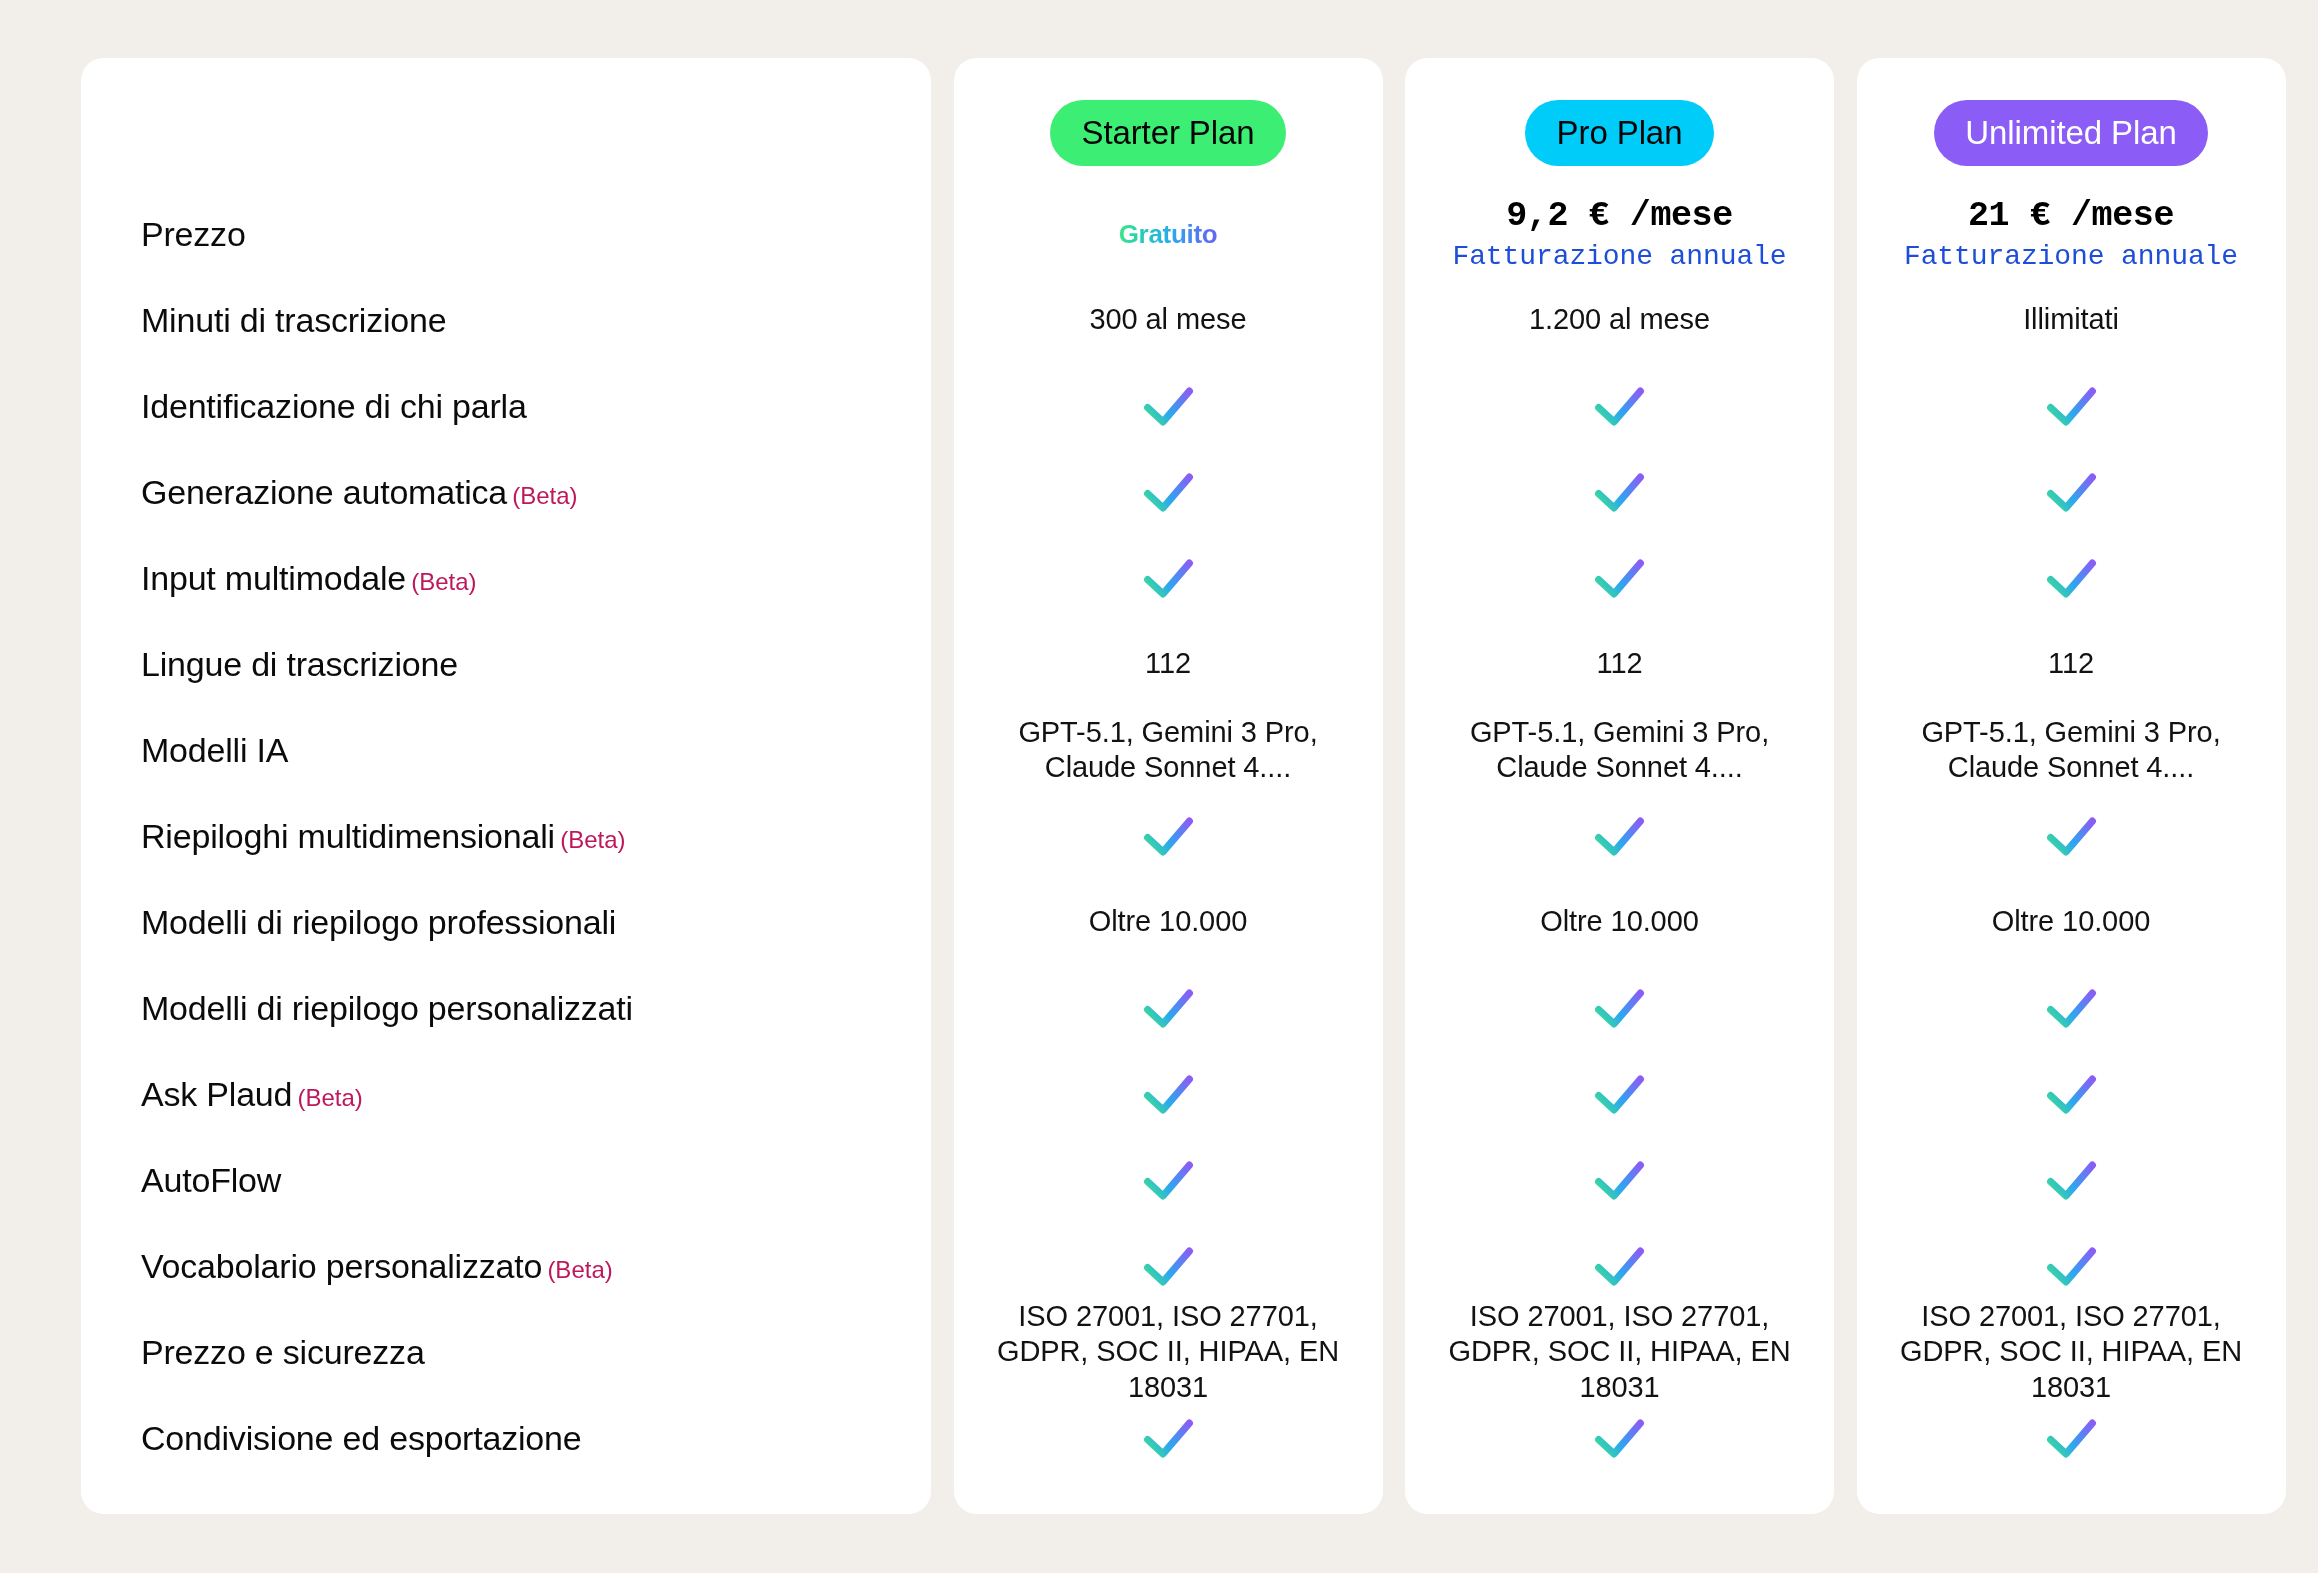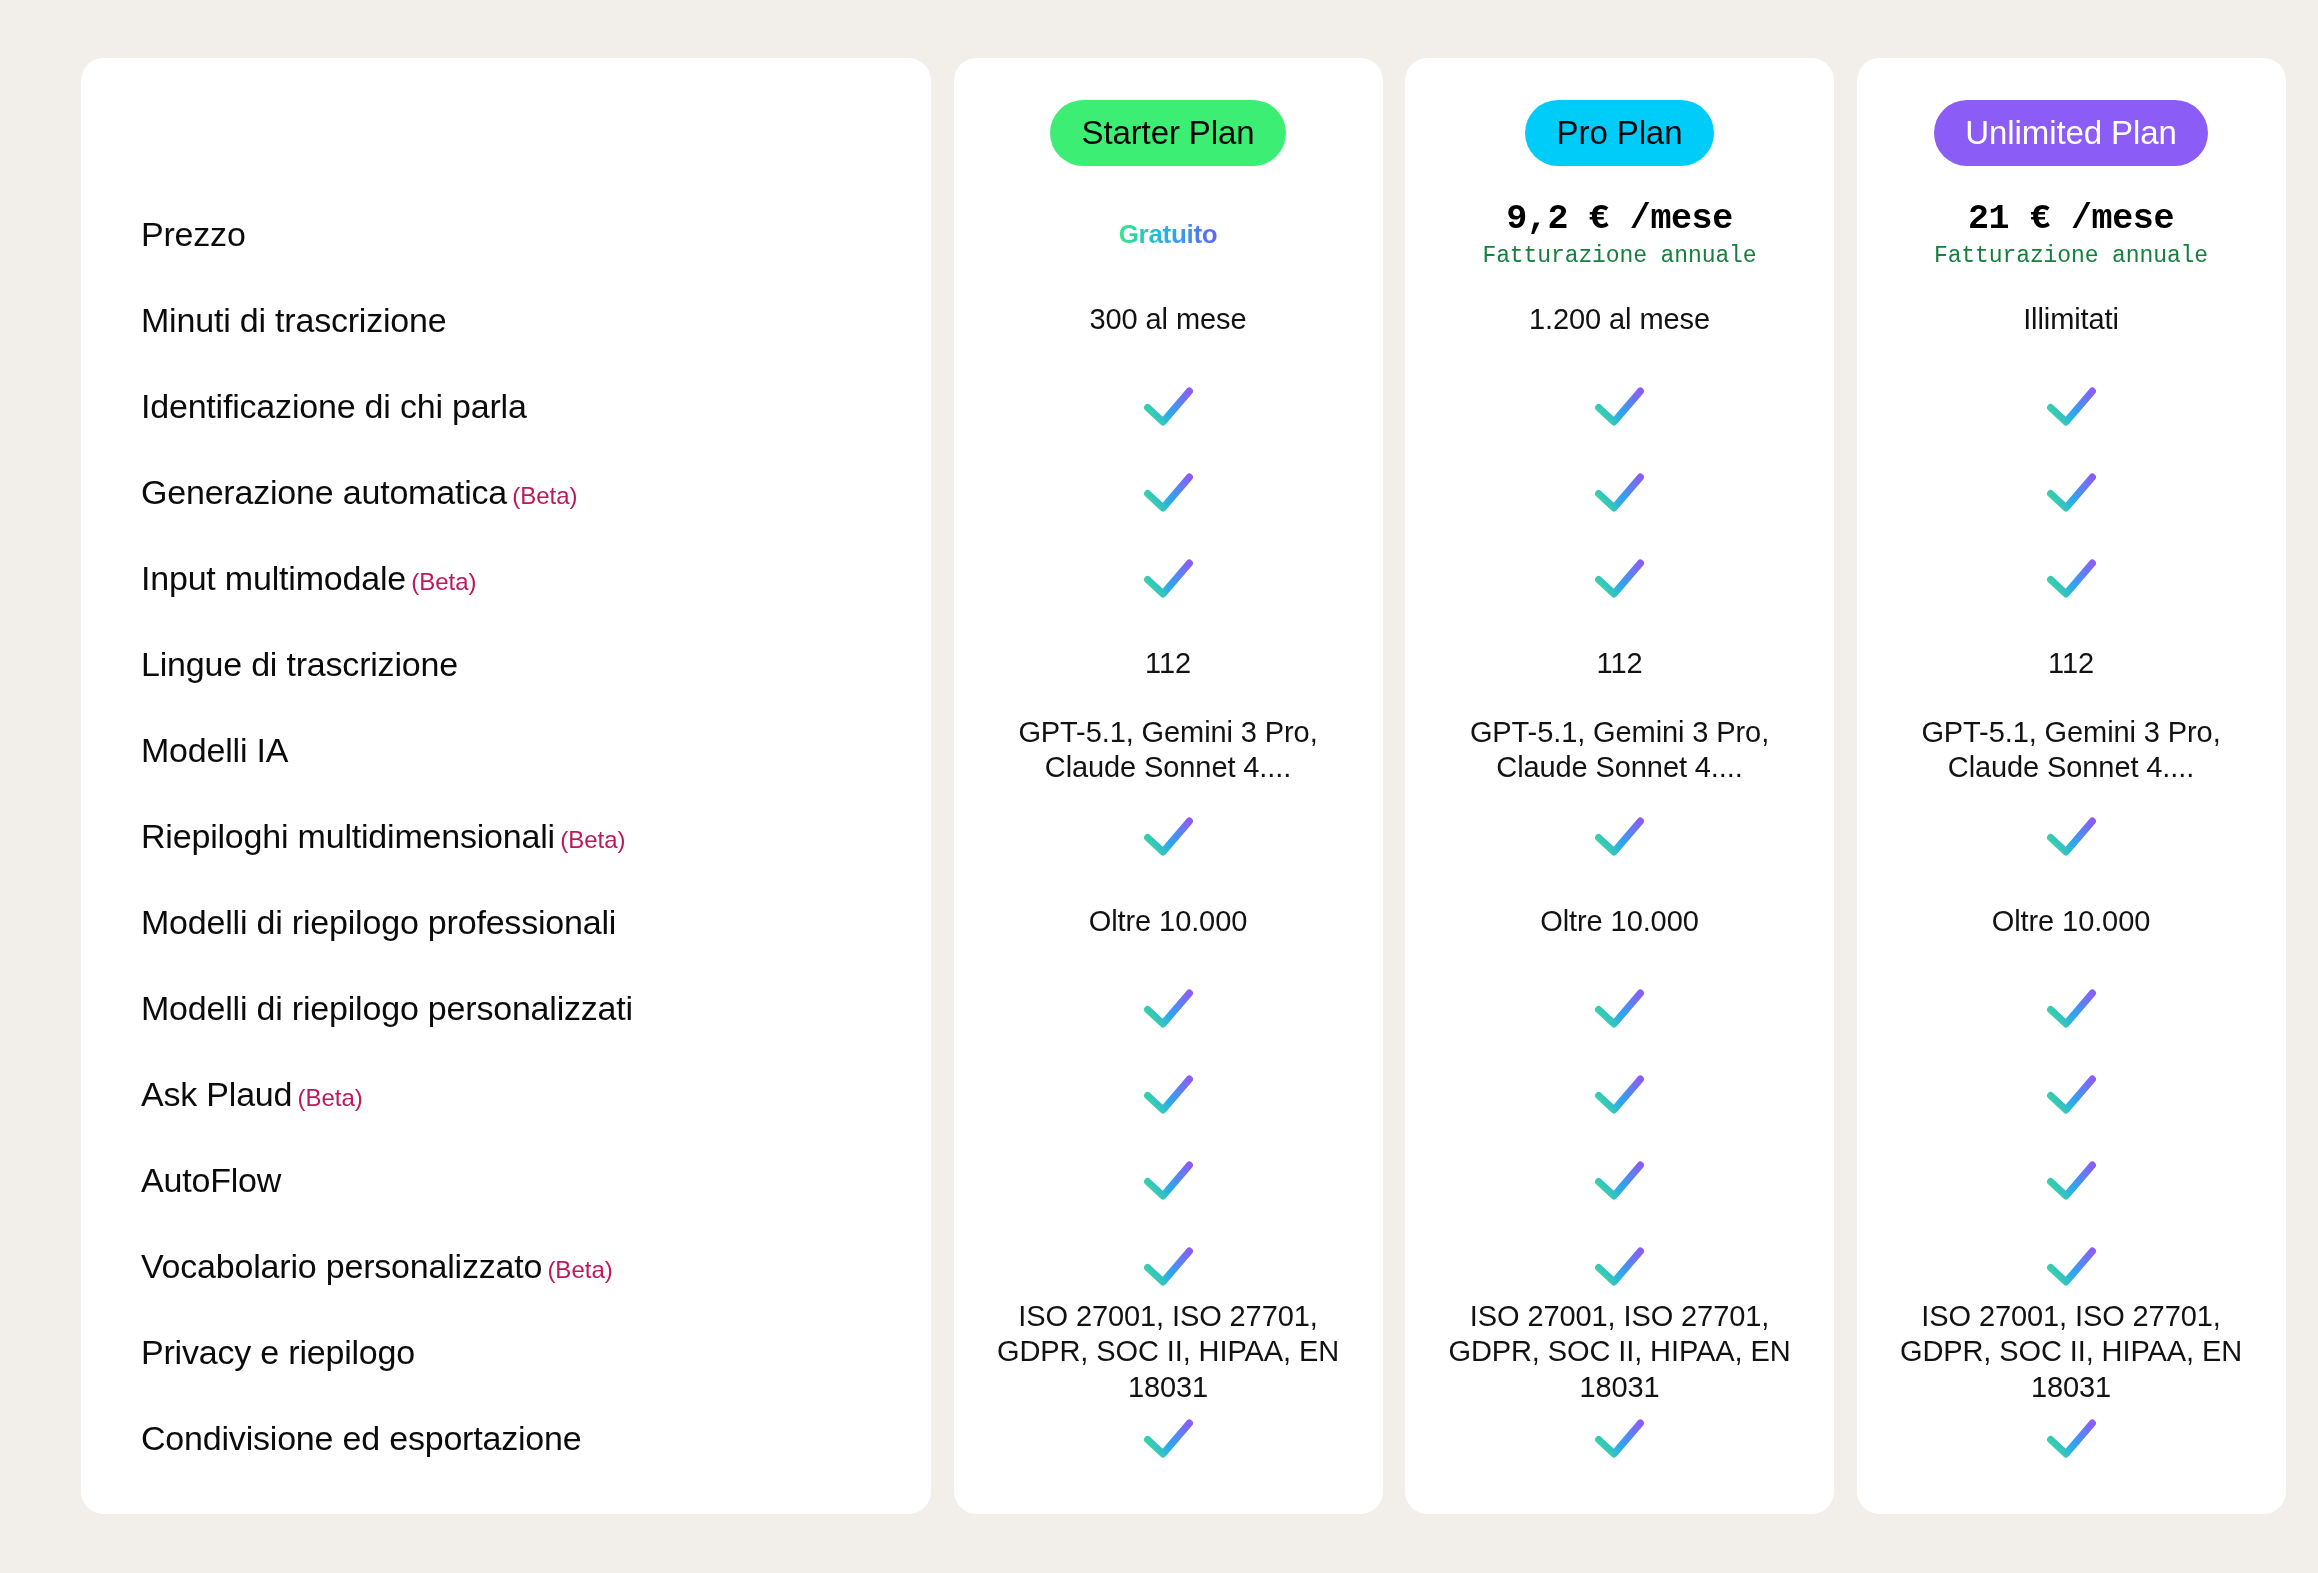--- a/index.html
+++ b/index.html
@@ -114,22 +114,22 @@
     font-family: Liberation Mono, monospace;
   }
   .price-main {
     font-size: 35px;
     font-weight: bold;
     color: #000000;
     letter-spacing: -0.4px;
     white-space: nowrap;
   }
   .price-note {
-    font-size: 23px;
-    color: #15803d;
+    font-size: 28px;
+    color: #1d4ed8;
     letter-spacing: -0.1px;
     white-space: nowrap;
   }
 
   
   .cell-text {
     font-size: 29px;
     color: #121212;
     letter-spacing: -0.1px;
     line-height: 1.22;
@@ -182,21 +182,21 @@
         <div class="row">
           <div class="feature-label">Ask Plaud<span class="beta">(Beta)</span></div>
         </div>
         <div class="row">
           <div class="feature-label">AutoFlow</div>
         </div>
         <div class="row">
           <div class="feature-label">Vocabolario personalizzato<span class="beta">(Beta)</span></div>
         </div>
         <div class="row">
-          <div class="feature-label">Privacy e riepilogo</div>
+          <div class="feature-label">Prezzo e sicurezza</div>
         </div>
         <div class="row">
           <div class="feature-label">Condivisione ed esportazione</div>
         </div>
       </div>
   </div>
 
   <div class="card card-plan">
       <div class="plan-head">
         <div class="plan-badge badge-starter">Starter Plan</div>

